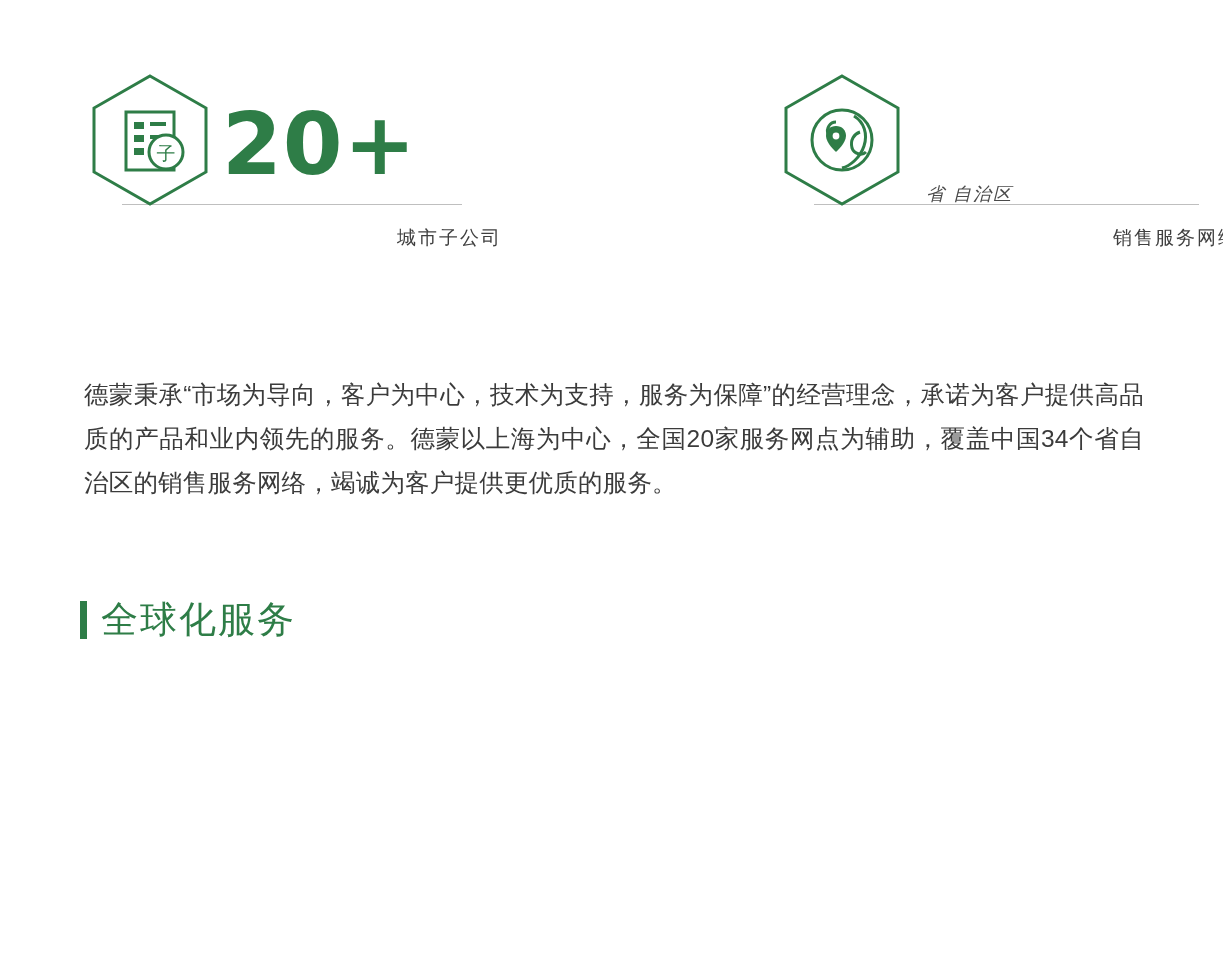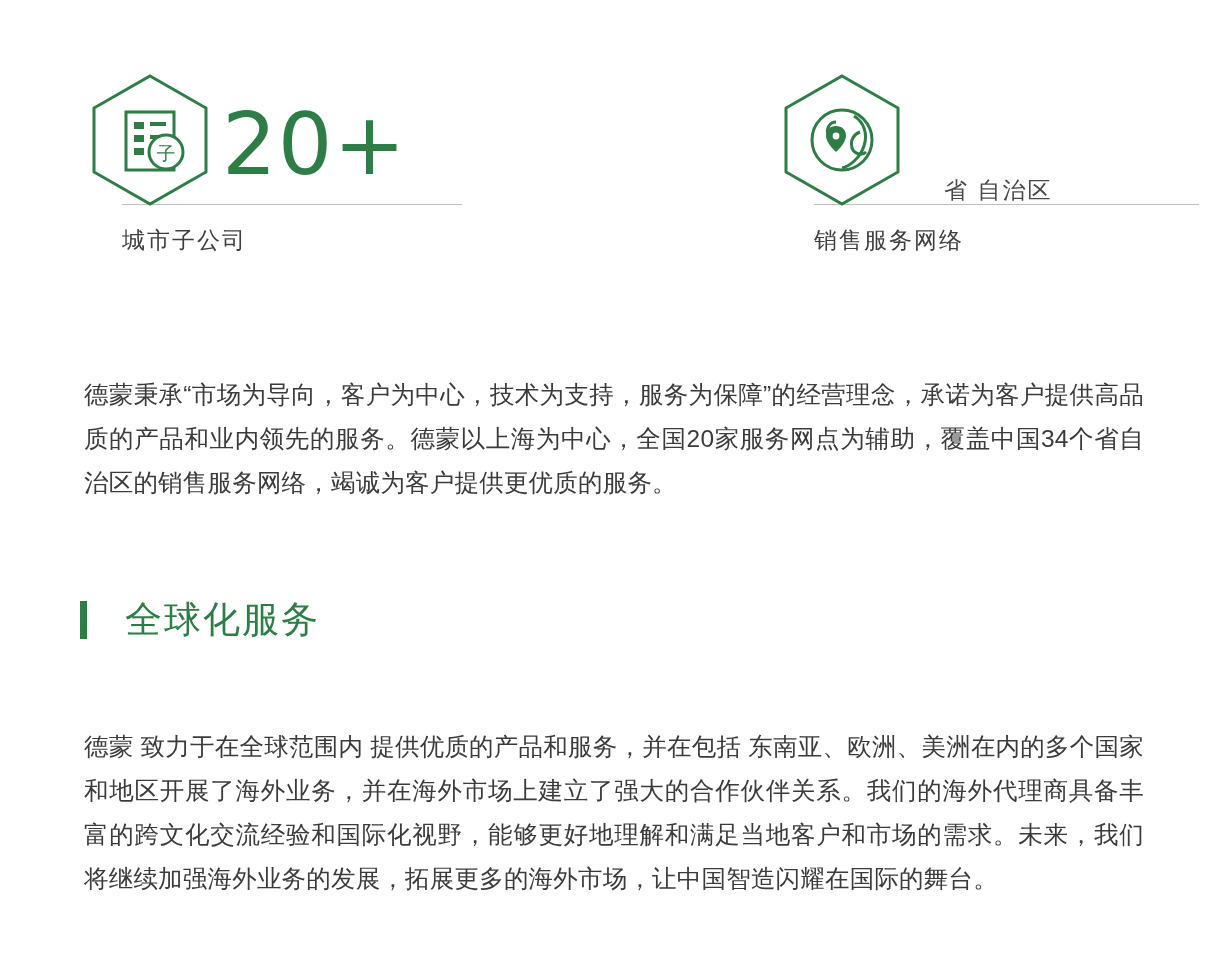--- a/index.html
+++ b/index.html
@@ -45,49 +45,50 @@
     position: relative;
     flex: none;
   }
   .hex-wrap svg {
     display: block;
   }
   .stat-number {
     font-size: 86px;
     line-height: 86px;
     color: #2e7d47;
-    font-weight: 400;
+    font-weight: 700;
     letter-spacing: 1px;
     margin-left: 6px;
     font-family: "DejaVu Sans", "Liberation Sans", sans-serif;
   }
   .stat-unit {
-    font-size: 23px;
+    font-size: 18px;
     color: #4a4a4a;
-    margin-left: 36px;
+    margin-left: 18px;
     align-self: flex-end;
     padding-bottom: 12px;
     letter-spacing: 2px;
+    font-style: italic;
   }
   .stat-rule {
     width: 340px;
     height: 1px;
     background: #bfbfbf;
     margin-left: 38px;
     margin-top: -14px;
   }
   .stat-rule.wide {
     width: 385px;
   }
   .stat-caption {
-    font-size: 23px;
+    font-size: 19px;
     color: #3f3f3f;
     margin-top: 20px;
     letter-spacing: 2px;
-    text-align: left;
+    text-align: right;
     width: 380px;
     margin-left: 38px;
   }
   .stat-caption.wide {
     width: 425px;
   }
 
   
   .para {
     position: absolute;
@@ -101,21 +102,20 @@
   }
   #para-intro { top: 348px; }
 
   
   .section-heading {
     position: absolute;
     left: 80px;
     top: 600px;
     display: flex;
     align-items: center;
-    gap: 24px;
   }
   .heading-bar {
     width: 7px;
     height: 38px;
     background: #2e7d47;
     margin-right: 14px;
     flex: none;
   }
   .heading-text {
     font-size: 37px;
@@ -176,15 +176,14 @@
 
   </div>
 
   <p class="para" id="para-intro">德蒙秉承“市场为导向，客户为中心，技术为支持，服务为保障”的经营理念，承诺为客户提供高品质的产品和业内领先的服务。德蒙以上海为中心，全国20家服务网点为辅助，覆盖中国34个省自治区的销售服务网络，竭诚为客户提供更优质的服务。</p>
 
   <div class="section-heading">
     <div class="heading-bar"></div>
     <div class="heading-text">全球化服务</div>
   </div>
 
-  <p class="para" id="para-global">德蒙 致力于在全球范围内 提供优质的产品和服务，并在包括 东南亚、欧洲、美洲在内的多个国家和地区开展了海外业务，并在海外市场上建立了强大的合作伙伴关系。我们的海外代理商具备丰富的跨文化交流经验和国际化视野，能够更好地理解和满足当地客户和市场的需求。未来，我们将继续加强海外业务的发展，拓展更多的海外市场，让中国智造闪耀在国际的舞台。</p>
 
 </div>
 
 </body></html>

